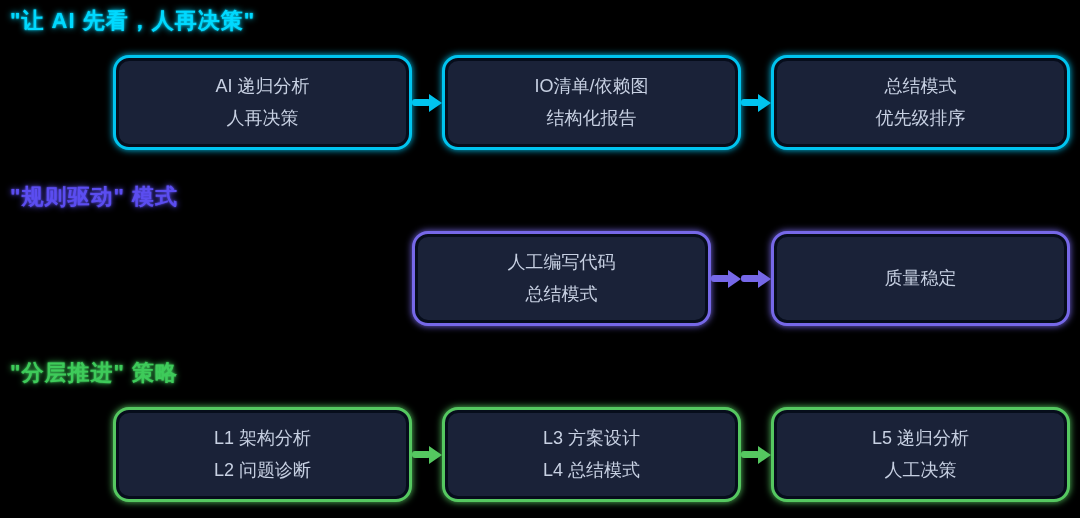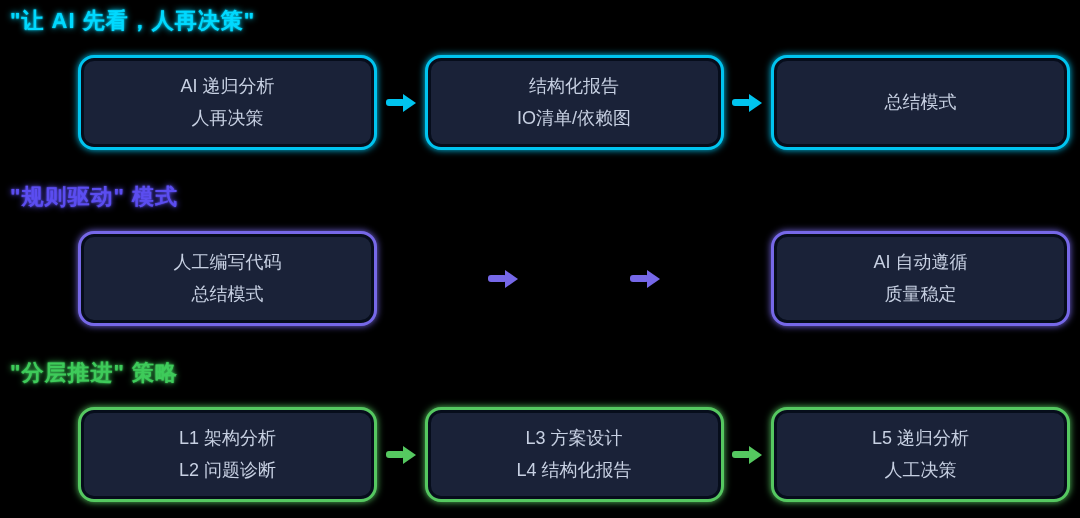--- a/index.html
+++ b/index.html
@@ -23,21 +23,21 @@
     color: var(--title-color, #ffffff);
     text-shadow: 0 0 6px var(--title-color, #ffffff), 0 0 2px var(--title-color, #ffffff);
     letter-spacing: 1px;
   }
   .flow-row {
     margin-left: 68px;
     margin-right: 10px;
     margin-top: 19px;
     display: flex;
     align-items: center;
-    justify-content: space-between;
+    justify-content: flex-end;
   }
   .flow-node {
     width: 299px;
     height: 95px;
     background: var(--box-fill, #1a233e);
     border: 3px solid var(--accent, #888);
     border-radius: 16px;
     box-shadow: 0 0 7px var(--accent, #888),
                 inset 0 0 0 3px rgba(4, 9, 22, 0.85);
     display: flex;
@@ -79,69 +79,69 @@
     <div class="flow-row">
       <div class="flow-node">
         <div>AI 递归分析</div>
         <div>人再决策</div>
       </div>
       <div class="arrow">
         <span class="shaft"></span>
           <span class="head"></span>
       </div>
       <div class="flow-node">
+        <div>IO清单/依赖图</div>
         <div>结构化报告</div>
-        <div>IO清单/依赖图</div>
       </div>
       <div class="arrow">
         <span class="shaft"></span>
           <span class="head"></span>
       </div>
       <div class="flow-node">
         <div>总结模式</div>
+        <div>优先级排序</div>
       </div>
     </div>
   </div>
 
   <div class="section" style="--accent: #7668e8; --title-color: #5b4df0;">
     <div class="section-title">"规则驱动" 模式</div>
     <div class="flow-row">
       <div class="flow-node">
         <div>人工编写代码</div>
         <div>总结模式</div>
       </div>
       <div class="arrow">
         <span class="shaft"></span>
           <span class="head"></span>
       </div>
       <div class="arrow">
         <span class="shaft"></span>
           <span class="head"></span>
       </div>
       <div class="flow-node">
-        <div>AI 自动遵循</div>
         <div>质量稳定</div>
       </div>
     </div>
   </div>
 
   <div class="section" style="--accent: #55c860; --title-color: #3ecb5a;">
     <div class="section-title">"分层推进" 策略</div>
     <div class="flow-row">
       <div class="flow-node">
         <div>L1 架构分析</div>
         <div>L2 问题诊断</div>
       </div>
       <div class="arrow">
         <span class="shaft"></span>
           <span class="head"></span>
       </div>
       <div class="flow-node">
         <div>L3 方案设计</div>
-        <div>L4 结构化报告</div>
+        <div>L4 总结模式</div>
       </div>
       <div class="arrow">
         <span class="shaft"></span>
           <span class="head"></span>
       </div>
       <div class="flow-node">
         <div>L5 递归分析</div>
         <div>人工决策</div>
       </div>
     </div>

